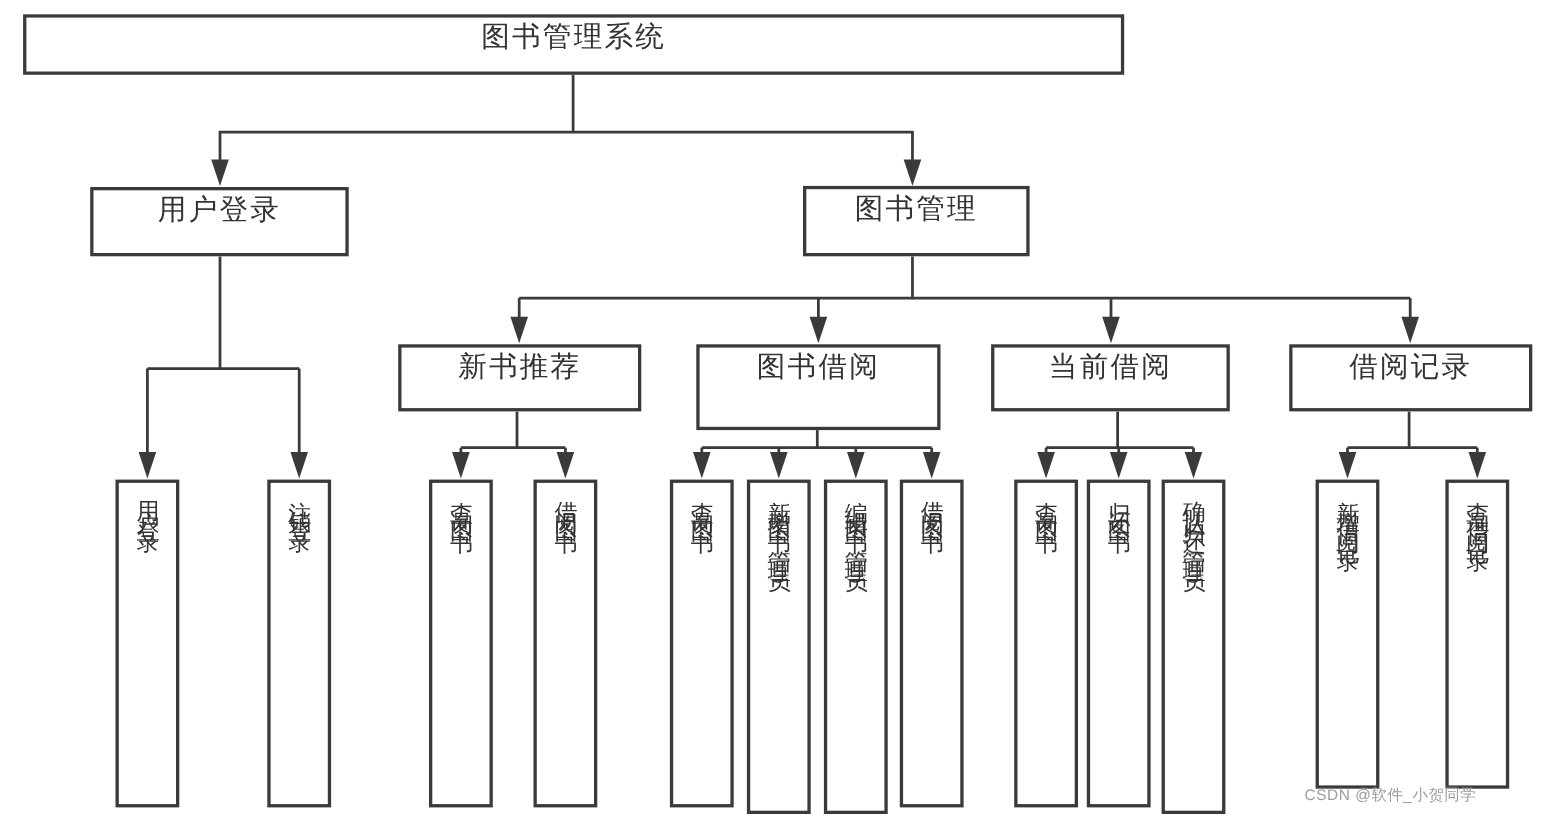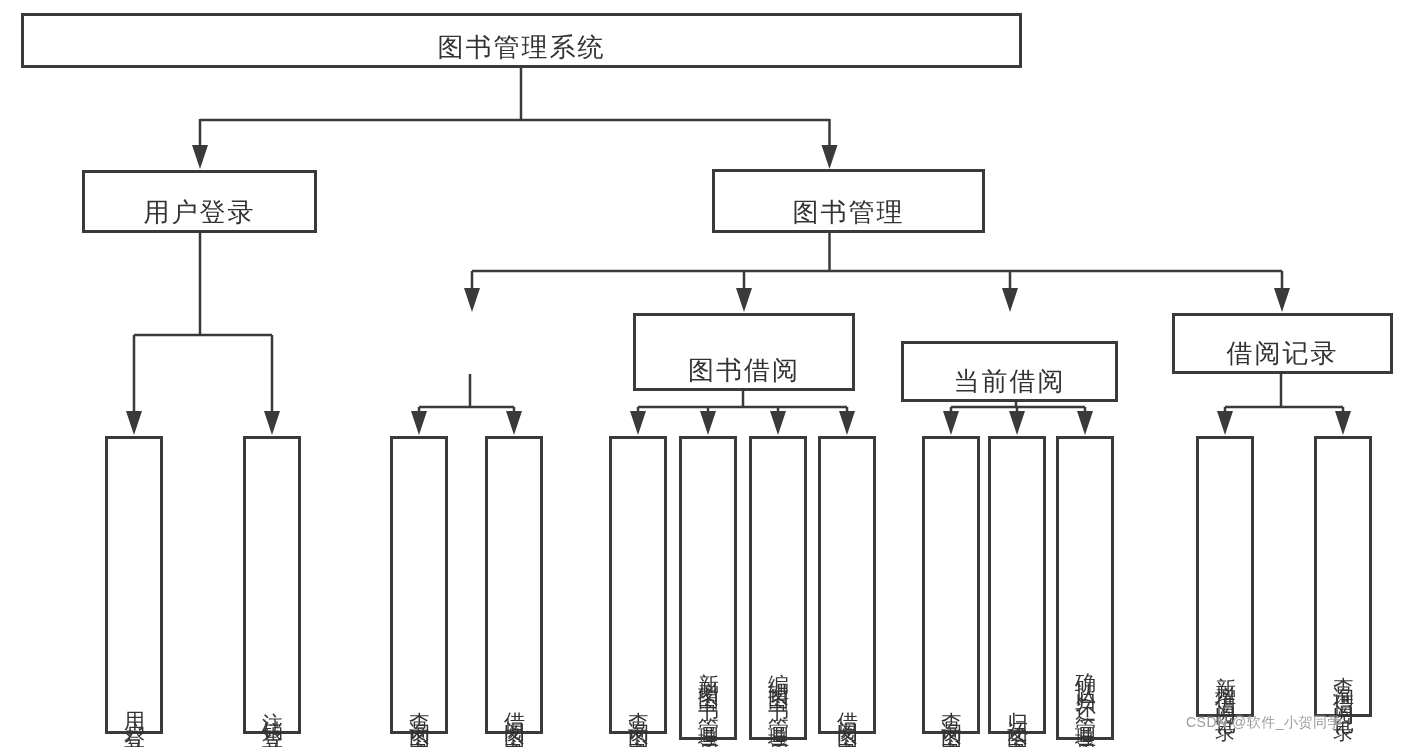--- a/index.html
+++ b/index.html
@@ -17,47 +17,46 @@
     width: 1405px; height: 747px;
     z-index: 1;
     pointer-events: none;
   }
   .node {
     position: absolute;
     box-sizing: border-box;
     background: #ffffff;
     border: 3px solid #3a3a3a;
     display: flex;
-    align-items: flex-end;
+    align-items: flex-start;
     justify-content: center;
     z-index: 2;
     color: #333333;
-    font-family: Liberation Serif, serif;
   }
   .hbox .label {
     font-size: 26px;
     letter-spacing: 2px;
     white-space: nowrap;
     color: #333333;
   }
   .vbox .label {
     writing-mode: vertical-rl;
     text-orientation: mixed;
     font-size: 21px;
     line-height: 1;
     letter-spacing: 9px;
     color: #333333;
   }
   
   .n-root        { left: 21px;   top: 13px;  width: 1001px; height: 55px; }
   .n-user-login  { left: 82px;   top: 170px; width: 235px;  height: 63px; }
-  .n-book-mgmt   { left: 712px;  top: 169px; width: 273px;  height: 64px; }
+  .n-book-mgmt   { left: 730px;  top: 169px; width: 206px;  height: 64px; }
   .n-l3-a { left: 362px;  top: 313px; width: 221px; height: 61px; }
   .n-l3-b { left: 633px;  top: 313px; width: 222px; height: 78px; }
-  .n-l3-c { left: 901px;  top: 313px; width: 217px; height: 61px; margin-top: 28px; }
+  .n-l3-c { left: 901px;  top: 313px; width: 217px; height: 61px; }
   .n-l3-d { left: 1172px; top: 313px; width: 221px; height: 61px; }
   .leaf { top: 436px; width: 58px; height: 298px; }
   .lf-1  { left: 105px; }
   .lf-2  { left: 243px; }
   .lf-3  { left: 390px; }
   .lf-4  { left: 485px; }
   .lf-5  { left: 609px; }
   .lf-6  { left: 679px; height: 304px; }
   .lf-7  { left: 749px; height: 304px; }
   .lf-8  { left: 818px; }
@@ -156,20 +155,23 @@
     <span class="label">图书管理系统</span>
   </div>
 
   <div class="node hbox n-user-login">
     <span class="label">用户登录</span>
   </div>
   <div class="node hbox n-book-mgmt">
     <span class="label">图书管理</span>
   </div>
 
+  <div class="node hbox n-l3-a">
+    <span class="label">新书推荐</span>
+  </div>
   <div class="node hbox n-l3-b">
     <span class="label">图书借阅</span>
   </div>
   <div class="node hbox n-l3-c">
     <span class="label">当前借阅</span>
   </div>
   <div class="node hbox n-l3-d">
     <span class="label">借阅记录</span>
   </div>
 

